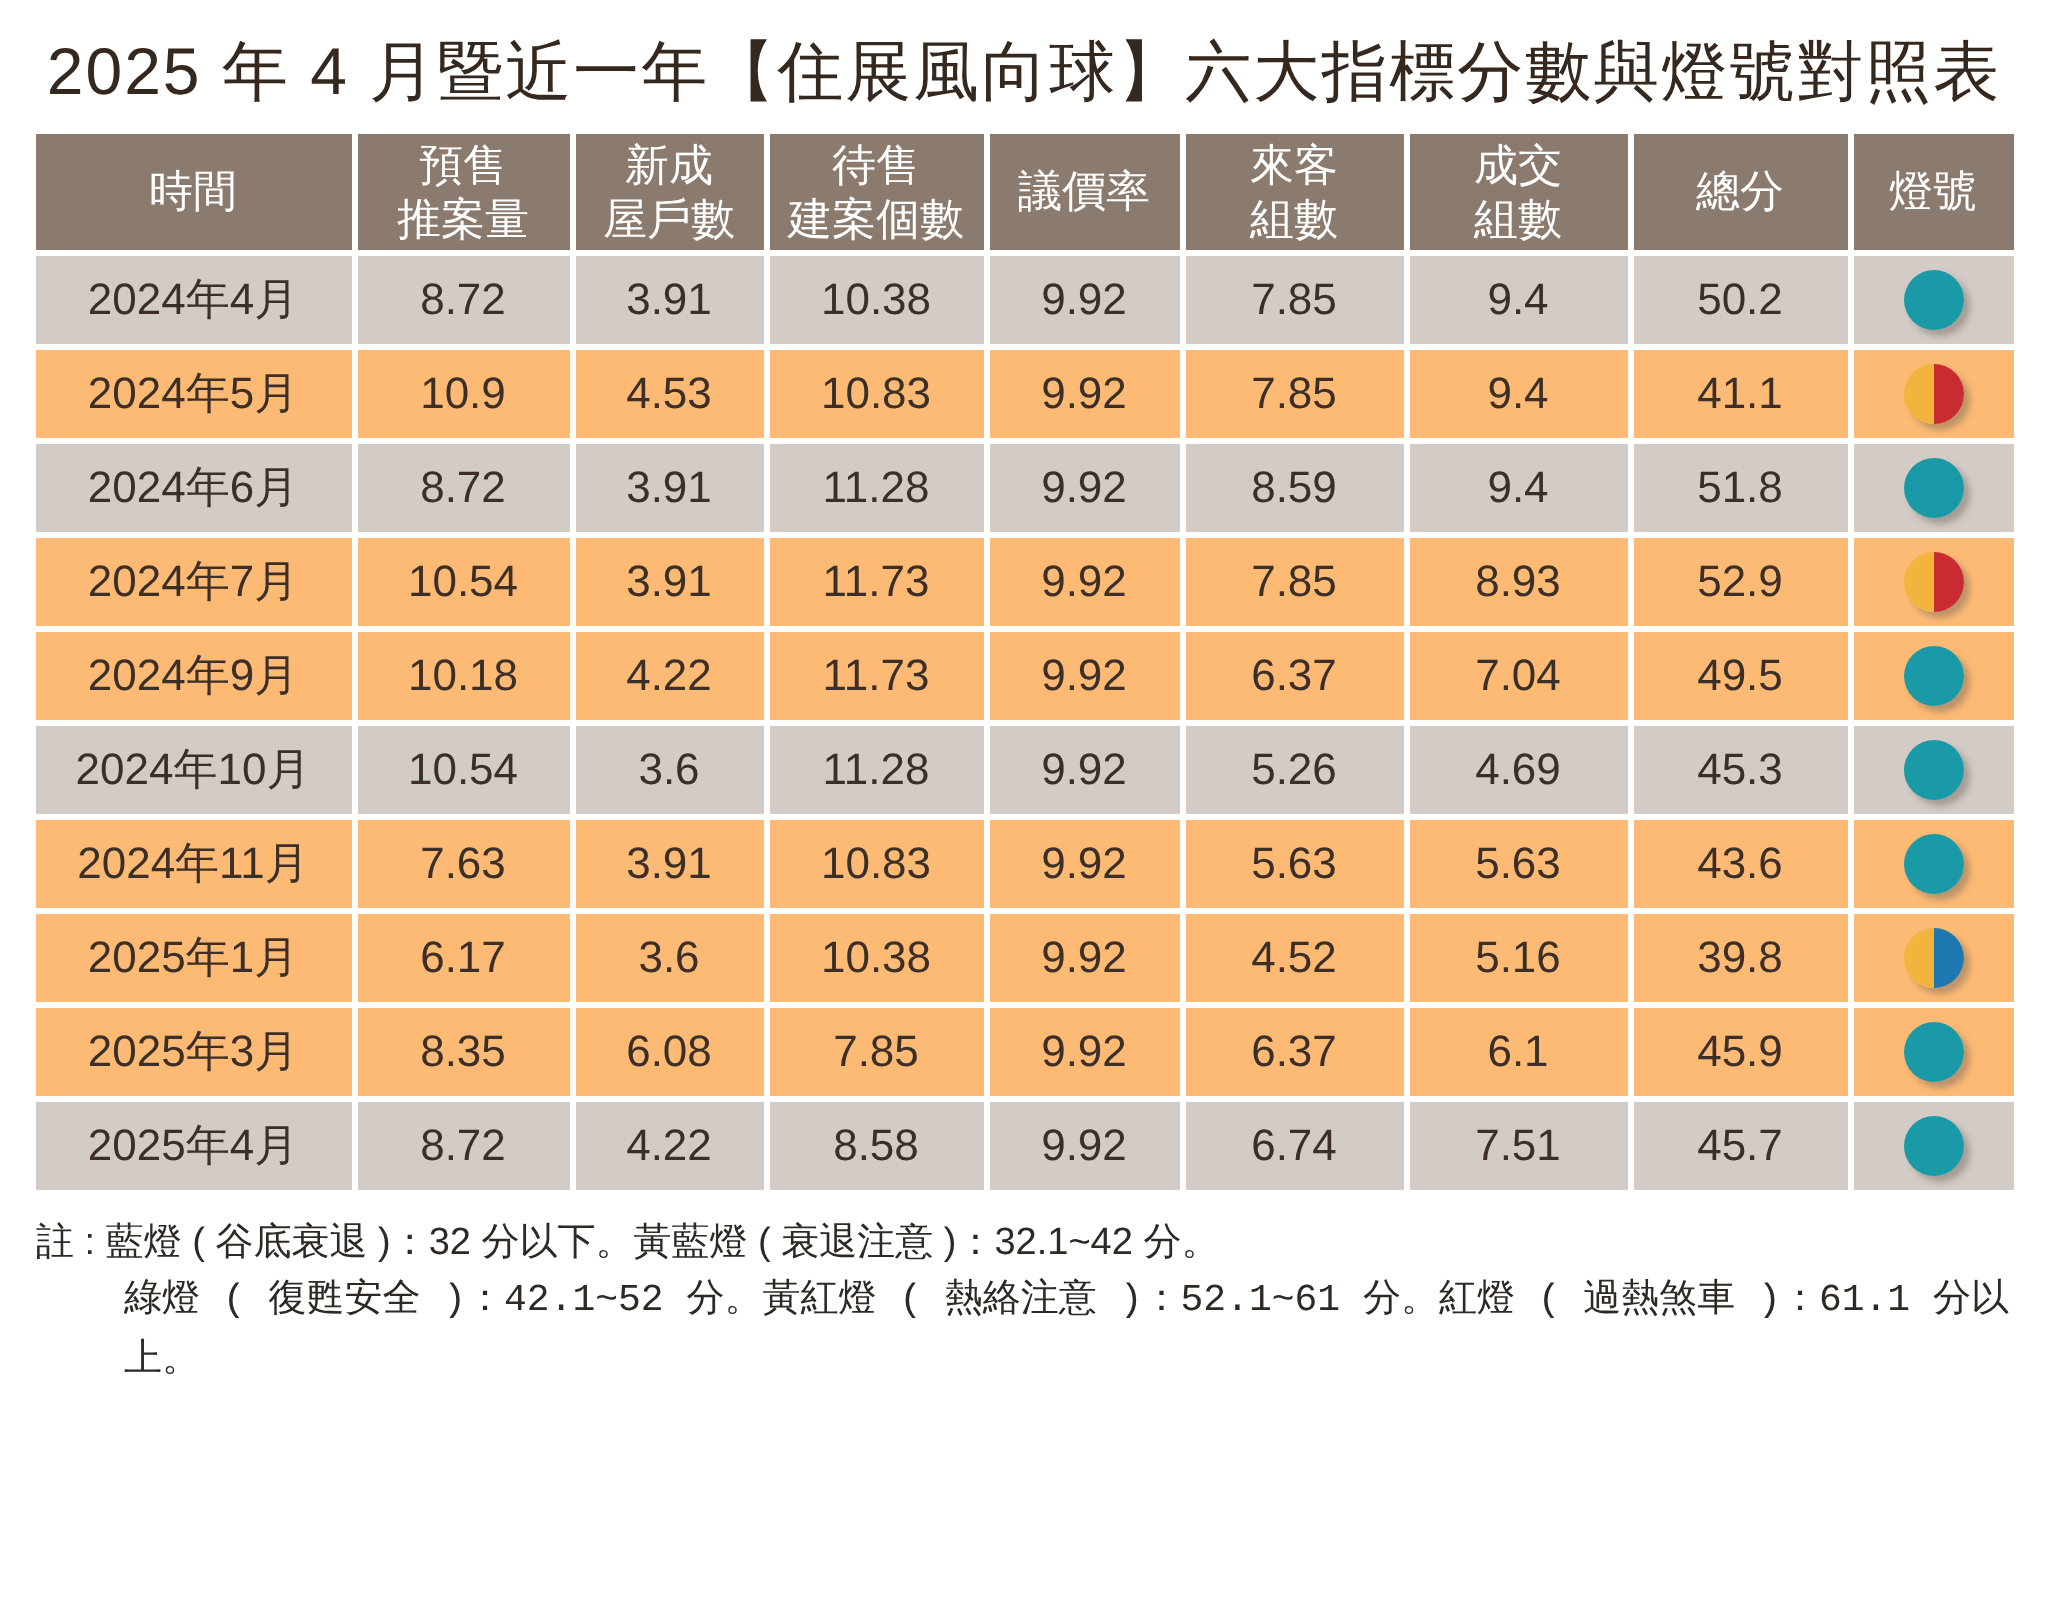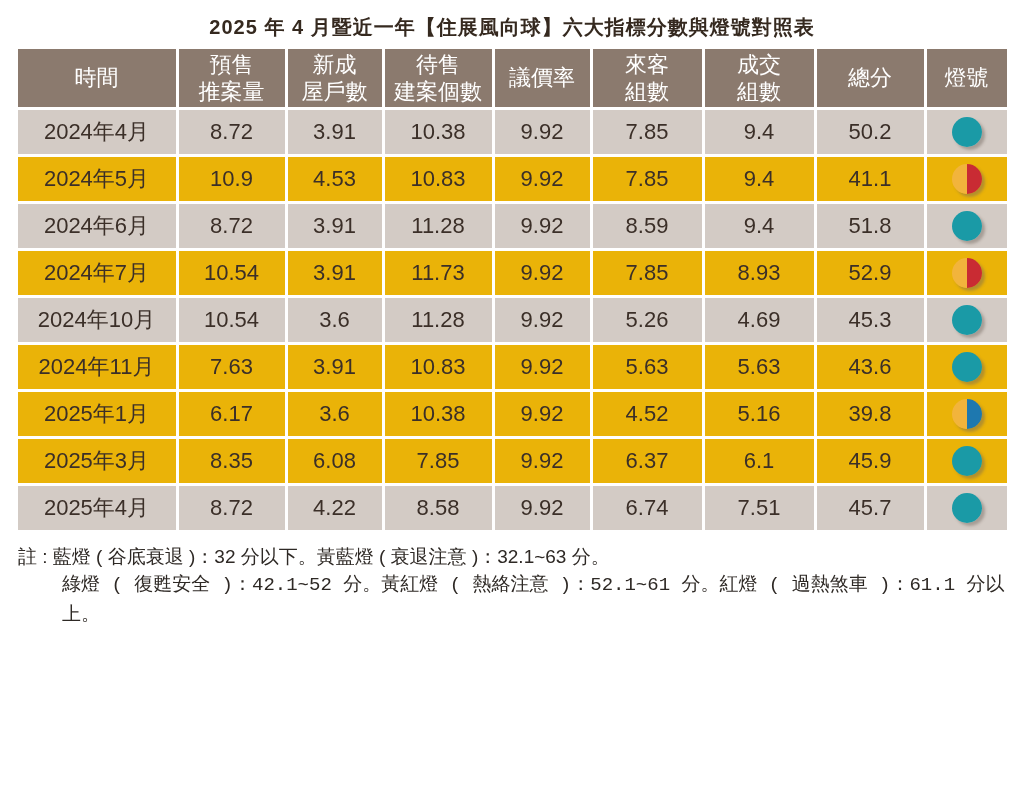--- a/index.html
+++ b/index.html
@@ -10,22 +10,22 @@
     font-family: "Liberation Sans", "DejaVu Sans", sans-serif;
   }
   .page {
     width: 1024px;
     height: 810px;
     background: #ffffff;
     overflow: hidden;
   }
   .title {
     text-align: center;
-    font-size: 20px;
-    font-weight: bold;
+    font-size: 33px;
+    font-weight: normal;
     color: #35291F;
     padding-top: 14px;
     letter-spacing: 1px;
   }
   table.score-table {
     border-collapse: separate;
     border-spacing: 3px;
     margin: 5px auto 0 auto;
     table-layout: fixed;
   }
@@ -40,21 +40,21 @@
     padding: 0 2px;
   }
   table.score-table td {
     font-size: 22px;
     color: #3B2F28;
     text-align: center;
     height: 44px;
     padding: 0;
   }
   tr.row-dark td { background: #D3CBC5; }
-  tr.row-light td { background: #eab308; }
+  tr.row-light td { background: #fdba74; }
   .light-dot {
     display: inline-block;
     width: 30px;
     height: 30px;
     border-radius: 50%;
     vertical-align: middle;
     box-shadow: 3px 3px 3px rgba(110, 100, 92, 0.45);
   }
   .notes {
     margin: 9px 0 0 18px;
@@ -134,20 +134,31 @@
           <td>2024年7月</td>
           <td>10.54</td>
           <td>3.91</td>
           <td>11.73</td>
           <td>9.92</td>
           <td>7.85</td>
           <td>8.93</td>
           <td>52.9</td>
           <td><span class="light-dot" style="background: linear-gradient(90deg, rgb(242, 180, 60) 0%, rgb(242, 180, 60) 50%, rgb(201, 43, 51) 50%, rgb(201, 43, 51) 100%);"></span></td>
         </tr>
+        <tr class="row-light">
+          <td>2024年9月</td>
+          <td>10.18</td>
+          <td>4.22</td>
+          <td>11.73</td>
+          <td>9.92</td>
+          <td>6.37</td>
+          <td>7.04</td>
+          <td>49.5</td>
+          <td><span class="light-dot" style="background: linear-gradient(90deg, rgb(26, 154, 166) 0%, rgb(26, 154, 166) 50%, rgb(26, 154, 166) 50%, rgb(26, 154, 166) 100%);"></span></td>
+        </tr>
         <tr class="row-dark">
           <td>2024年10月</td>
           <td>10.54</td>
           <td>3.6</td>
           <td>11.28</td>
           <td>9.92</td>
           <td>5.26</td>
           <td>4.69</td>
           <td>45.3</td>
           <td><span class="light-dot" style="background: linear-gradient(90deg, rgb(26, 154, 166) 0%, rgb(26, 154, 166) 50%, rgb(26, 154, 166) 50%, rgb(26, 154, 166) 100%);"></span></td>
@@ -193,17 +204,17 @@
           <td>9.92</td>
           <td>6.74</td>
           <td>7.51</td>
           <td>45.7</td>
           <td><span class="light-dot" style="background: linear-gradient(90deg, rgb(26, 154, 166) 0%, rgb(26, 154, 166) 50%, rgb(26, 154, 166) 50%, rgb(26, 154, 166) 100%);"></span></td>
         </tr>
       </tbody>
   </table>
 
   <div class="notes">
-    <div>註 : 藍燈 ( 谷底衰退 )：32 分以下。黃藍燈 ( 衰退注意 )：32.1~63 分。</div>
+    <div>註 : 藍燈 ( 谷底衰退 )：32 分以下。黃藍燈 ( 衰退注意 )：32.1~42 分。</div>
     <div class="note-line-2">綠燈 ( 復甦安全 )：42.1~52 分。黃紅燈 ( 熱絡注意 )：52.1~61 分。紅燈 ( 過熱煞車 )：61.1 分以上。</div>
   </div>
 
 </div>
 
 </body></html>

